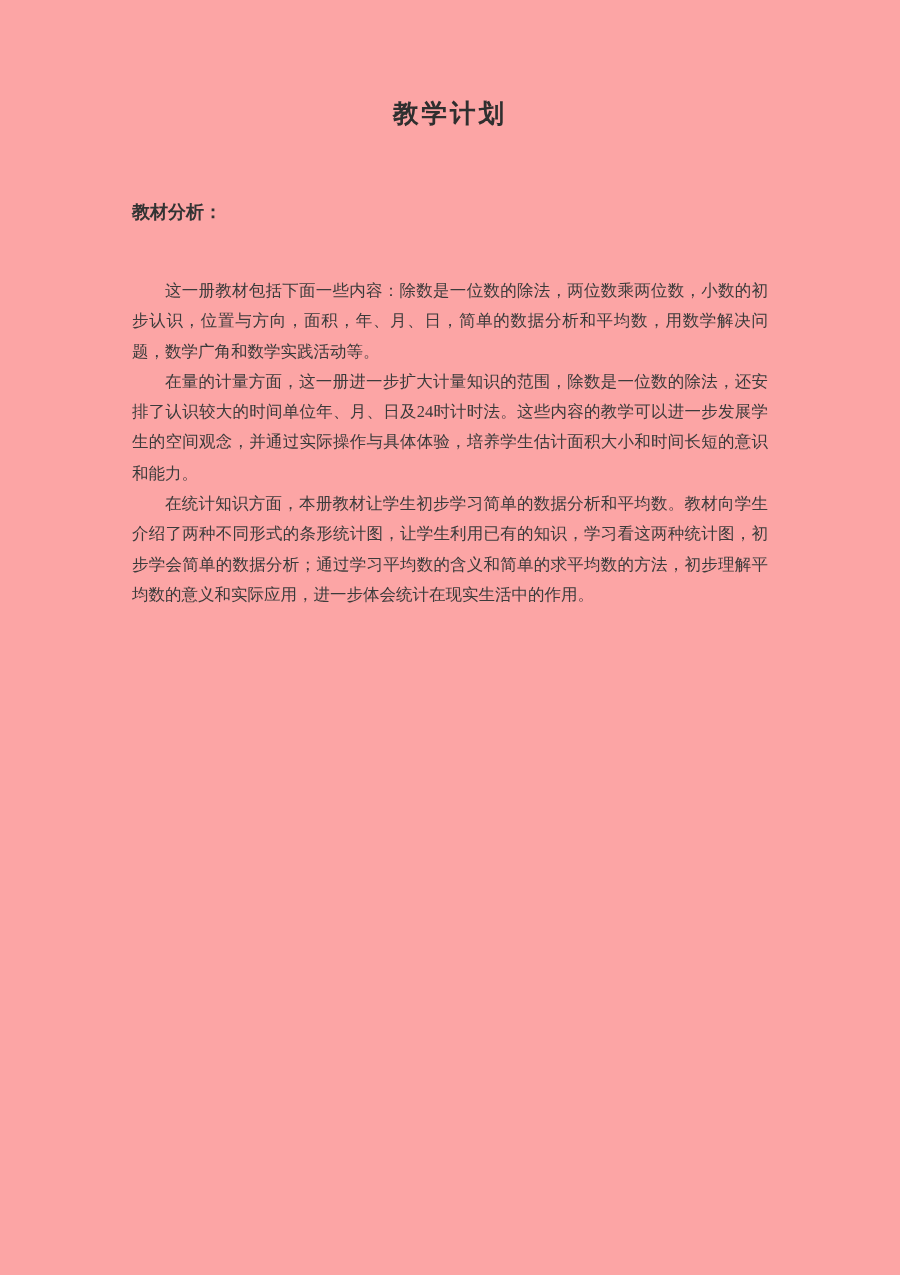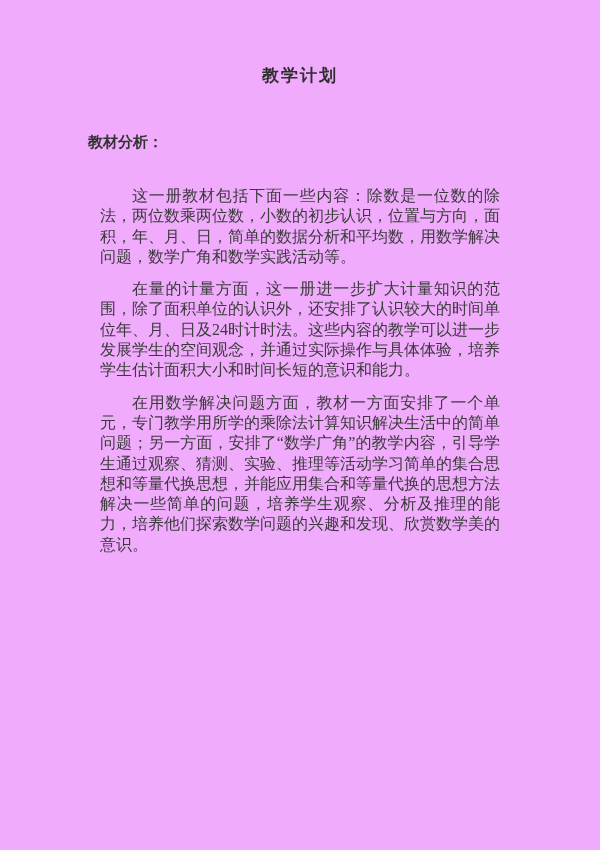--- a/index.html
+++ b/index.html
@@ -11,54 +11,54 @@
     width: 600px;
     height: 850px;
     font-family: "Liberation Serif", "DejaVu Serif", serif;
     color: #3a3a3a;
     overflow: hidden;
   }
   .page {
     box-sizing: border-box;
     width: 600px;
     height: 850px;
-    background: #f0abfc;
+    background: #fca5a5;
     padding: 64px 88px 30px 88px;
   }
   .doc-title {
     margin: 0 0 46px 0;
     text-align: center;
     font-size: 17px;
     font-weight: bold;
     letter-spacing: 2px;
     color: #2f2f2f;
   }
   .section-heading {
     margin: 0 0 34px 0;
-    font-size: 15px;
+    font-size: 12px;
     font-weight: bold;
     color: #333333;
   }
   .doc-body p {
-    margin: 12px;
-    font-size: 16px;
+    margin: 0;
+    font-size: 11px;
     line-height: 20.3px;
     text-align: justify;
     text-justify: inter-ideograph;
     text-indent: 2em;
     color: #3b3b3b;
     word-break: break-all;
   }
 </style>
 </head>
 <body>
 
 <div class="page">
   <h1 class="doc-title">教学计划</h1>
 
   <h2 class="section-heading">教材分析：</h2>
 
   <div class="doc-body">
     <p>这一册教材包括下面一些内容：除数是一位数的除法，两位数乘两位数，小数的初步认识，位置与方向，面积，年、月、日，简单的数据分析和平均数，用数学解决问题，数学广角和数学实践活动等。</p>
-    <p>在量的计量方面，这一册进一步扩大计量知识的范围，除了面积单位的认识外，还安排了认识较大的时间单位年、月、日及24时计时法。这些内容的教学可以进一步发展学生的空间观念，并通过实际操作与具体体验，培养学生估计面积大小和时间长短的意识和能力。</p>
-    <p>在用数学解决问题方面，教材一方面安排了一个单元，专门教学用所学的乘除法计算知识解决生活中的简单问题；另一方面，安排了“数学广角”的教学内容，引导学生通过观察、猜测、实验、推理等活动学习简单的集合思想和等量代换思想，并能应用集合和等量代换的思想方法解决一些简单的问题，培养学生观察、分析及推理的能力，培养他们探索数学问题的兴趣和发现、欣赏数学美的意识。</p>
+    <p>在量的计量方面，这一册进一步扩大计量知识的范围，除数是一位数的除法，还安排了认识较大的时间单位年、月、日及24时计时法。这些内容的教学可以进一步发展学生的空间观念，并通过实际操作与具体体验，培养学生估计面积大小和时间长短的意识和能力。</p>
+    <p>在统计知识方面，本册教材让学生初步学习简单的数据分析和平均数。教材向学生介绍了两种不同形式的条形统计图，让学生利用已有的知识，学习看这两种统计图，初步学会简单的数据分析；通过学习平均数的含义和简单的求平均数的方法，初步理解平均数的意义和实际应用，进一步体会统计在现实生活中的作用。</p>
   </div>
 </div>
 
 </body></html>

